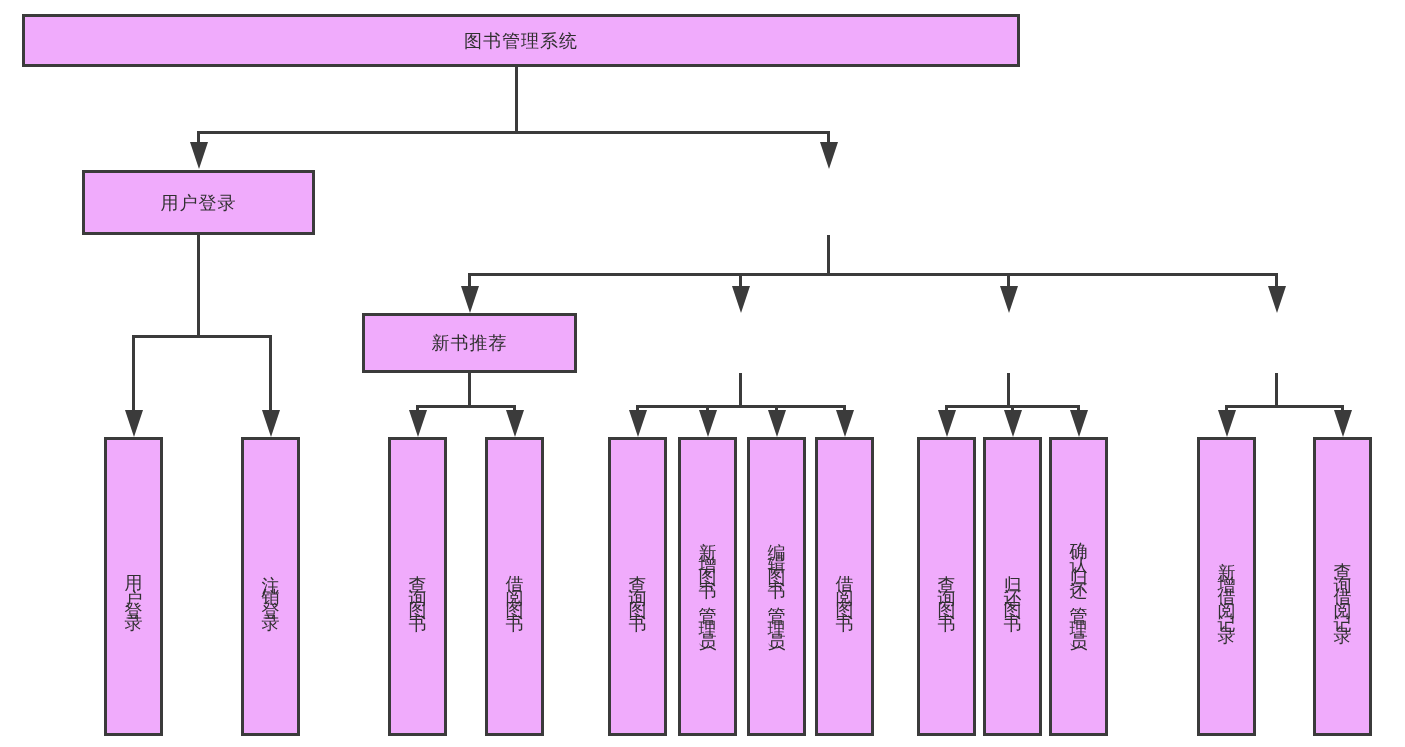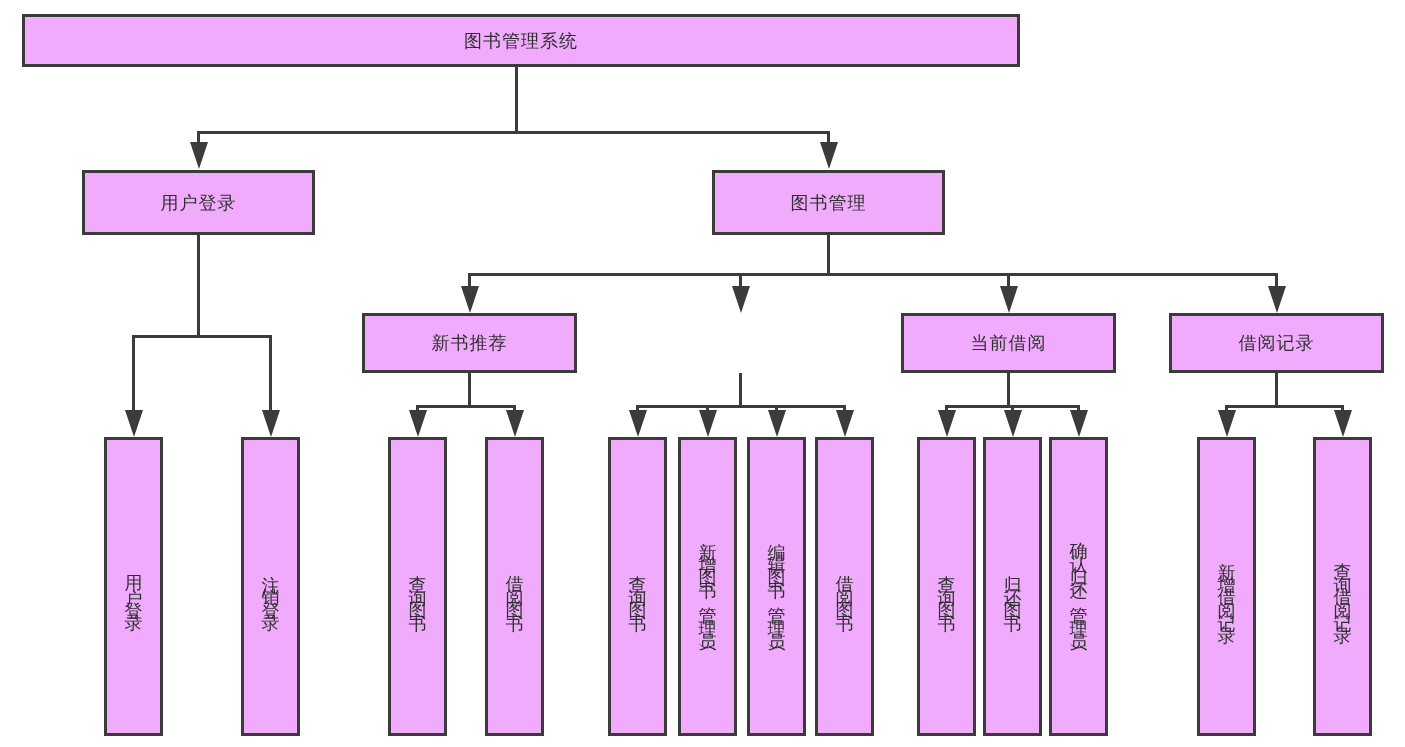--- a/index.html
+++ b/index.html
@@ -109,32 +109,23 @@
   <div class="arrow" style="left:1218px;top:410px"></div>
   <div class="arrow" style="left:1334px;top:410px"></div>
 
   <div class="node hnode" style="left:22px;top:14px;width:998px;height:53px">
     <span>图书管理系统</span>
   </div>
 
   <div class="node hnode" style="left:82px;top:170px;width:233px;height:65px">
     <span>用户登录</span>
   </div>
-  <div class="node hnode" style="left:712px;top:170px;width:233px;height:65px">
-    <span>图书管理</span>
-  </div>
 
   <div class="node hnode" style="left:362px;top:313px;width:215px;height:60px">
     <span>新书推荐</span>
-  </div>
-  <div class="node hnode" style="left:901px;top:313px;width:215px;height:60px">
-    <span>当前借阅</span>
-  </div>
-  <div class="node hnode" style="left:1169px;top:313px;width:215px;height:60px">
-    <span>借阅记录</span>
   </div>
 
   <div class="node leaf" style="left:104px">
     <span class="vtext">用户登录</span>
   </div>
   <div class="node leaf" style="left:241px">
     <span class="vtext">注销登录</span>
   </div>
   <div class="node leaf" style="left:388px">
     <span class="vtext">查询图书</span>

